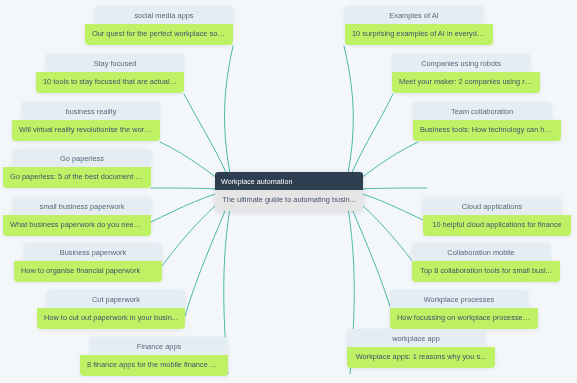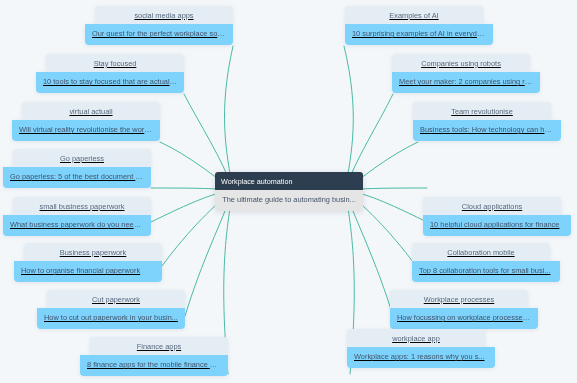--- a/index.html
+++ b/index.html
@@ -36,38 +36,37 @@
     pointer-events: none;
   }
 
   
   .node {
     position: absolute;
     z-index: 2;
     width: 148px;
     border-radius: 4px;
     filter: drop-shadow(0 1px 2px rgba(45,62,80,0.10));
-    text-decoration: underline;
   }
 
   .node-header {
     background: #e4ecf4;
     color: #55687c;
     font-size: 7.4px;
     line-height: 1;
     text-align: center;
     padding: 5.5px 6px 5px 6px;
     border-radius: 4px 4px 0 0;
     white-space: nowrap;
     overflow: hidden;
     text-overflow: ellipsis;
   }
 
   .node-body {
-    background: #7dd3fc;
+    background: #bef264;
     color: #42526b;
     font-size: 7.4px;
     line-height: 1;
     padding: 6.5px 7px 7px 7px;
     border-radius: 0 0 4px 4px;
     white-space: nowrap;
     overflow: hidden;
     text-overflow: ellipsis;
   }
 
@@ -75,21 +74,21 @@
   .node.side-left .node-header {
     margin-left: 10px;
     border-radius: 4px 4px 0 0;
   }
   .node.side-left .node-body { text-align: left; }
 
   
   .node.side-right .node-header {
     margin-right: 10px;
   }
-  .node.side-right .node-body { text-align: left; }
+  .node.side-right .node-body { text-align: center; }
 
   
   #pillar {
     position: absolute;
     z-index: 3;
     left: 215px;
     top: 172px;
     width: 148px;
     border-radius: 3px;
     filter: drop-shadow(0 1px 3px rgba(45,62,80,0.16));
@@ -147,21 +146,21 @@
 
   <div class="node side-left" style="left: 85px; top: 6px;">
     <div class="node-header">social media apps</div>
     <div class="node-body">Our quest for the perfect workplace soc...</div>
   </div>
   <div class="node side-left" style="left: 36px; top: 54px;">
     <div class="node-header">Stay focused</div>
     <div class="node-body">10 tools to stay focused that are actuall...</div>
   </div>
   <div class="node side-left" style="left: 12px; top: 102px;">
-    <div class="node-header">virtual actuall</div>
+    <div class="node-header">business reality</div>
     <div class="node-body">Will virtual reality revolutionise the work...</div>
   </div>
   <div class="node side-left" style="left: 3px; top: 149px;">
     <div class="node-header">Go paperless</div>
     <div class="node-body">Go paperless: 5 of the best document s...</div>
   </div>
   <div class="node side-left" style="left: 14px; top: 243px;">
     <div class="node-header">Business paperwork</div>
     <div class="node-body">How to organise financial paperwork</div>
   </div>
@@ -180,21 +179,21 @@
 
   <div class="node side-right" style="left: 345px; top: 6px;">
     <div class="node-header">Examples of AI</div>
     <div class="node-body">10 surprising examples of AI in everyda...</div>
   </div>
   <div class="node side-right" style="left: 392px; top: 54px;">
     <div class="node-header">Companies using robots</div>
     <div class="node-body">Meet your maker: 2 companies using ro...</div>
   </div>
   <div class="node side-right" style="left: 413px; top: 102px;">
-    <div class="node-header">Team revolutionise</div>
+    <div class="node-header">Team collaboration</div>
     <div class="node-body">Business tools: How technology can hel...</div>
   </div>
   <div class="node side-right" style="left: 423px; top: 197px;">
     <div class="node-header">Cloud applications</div>
     <div class="node-body">10 helpful cloud applications for finance</div>
   </div>
   <div class="node side-right" style="left: 412px; top: 243px;">
     <div class="node-header">Collaboration mobile</div>
     <div class="node-body">Top 8 collaboration tools for small busi...</div>
   </div>

